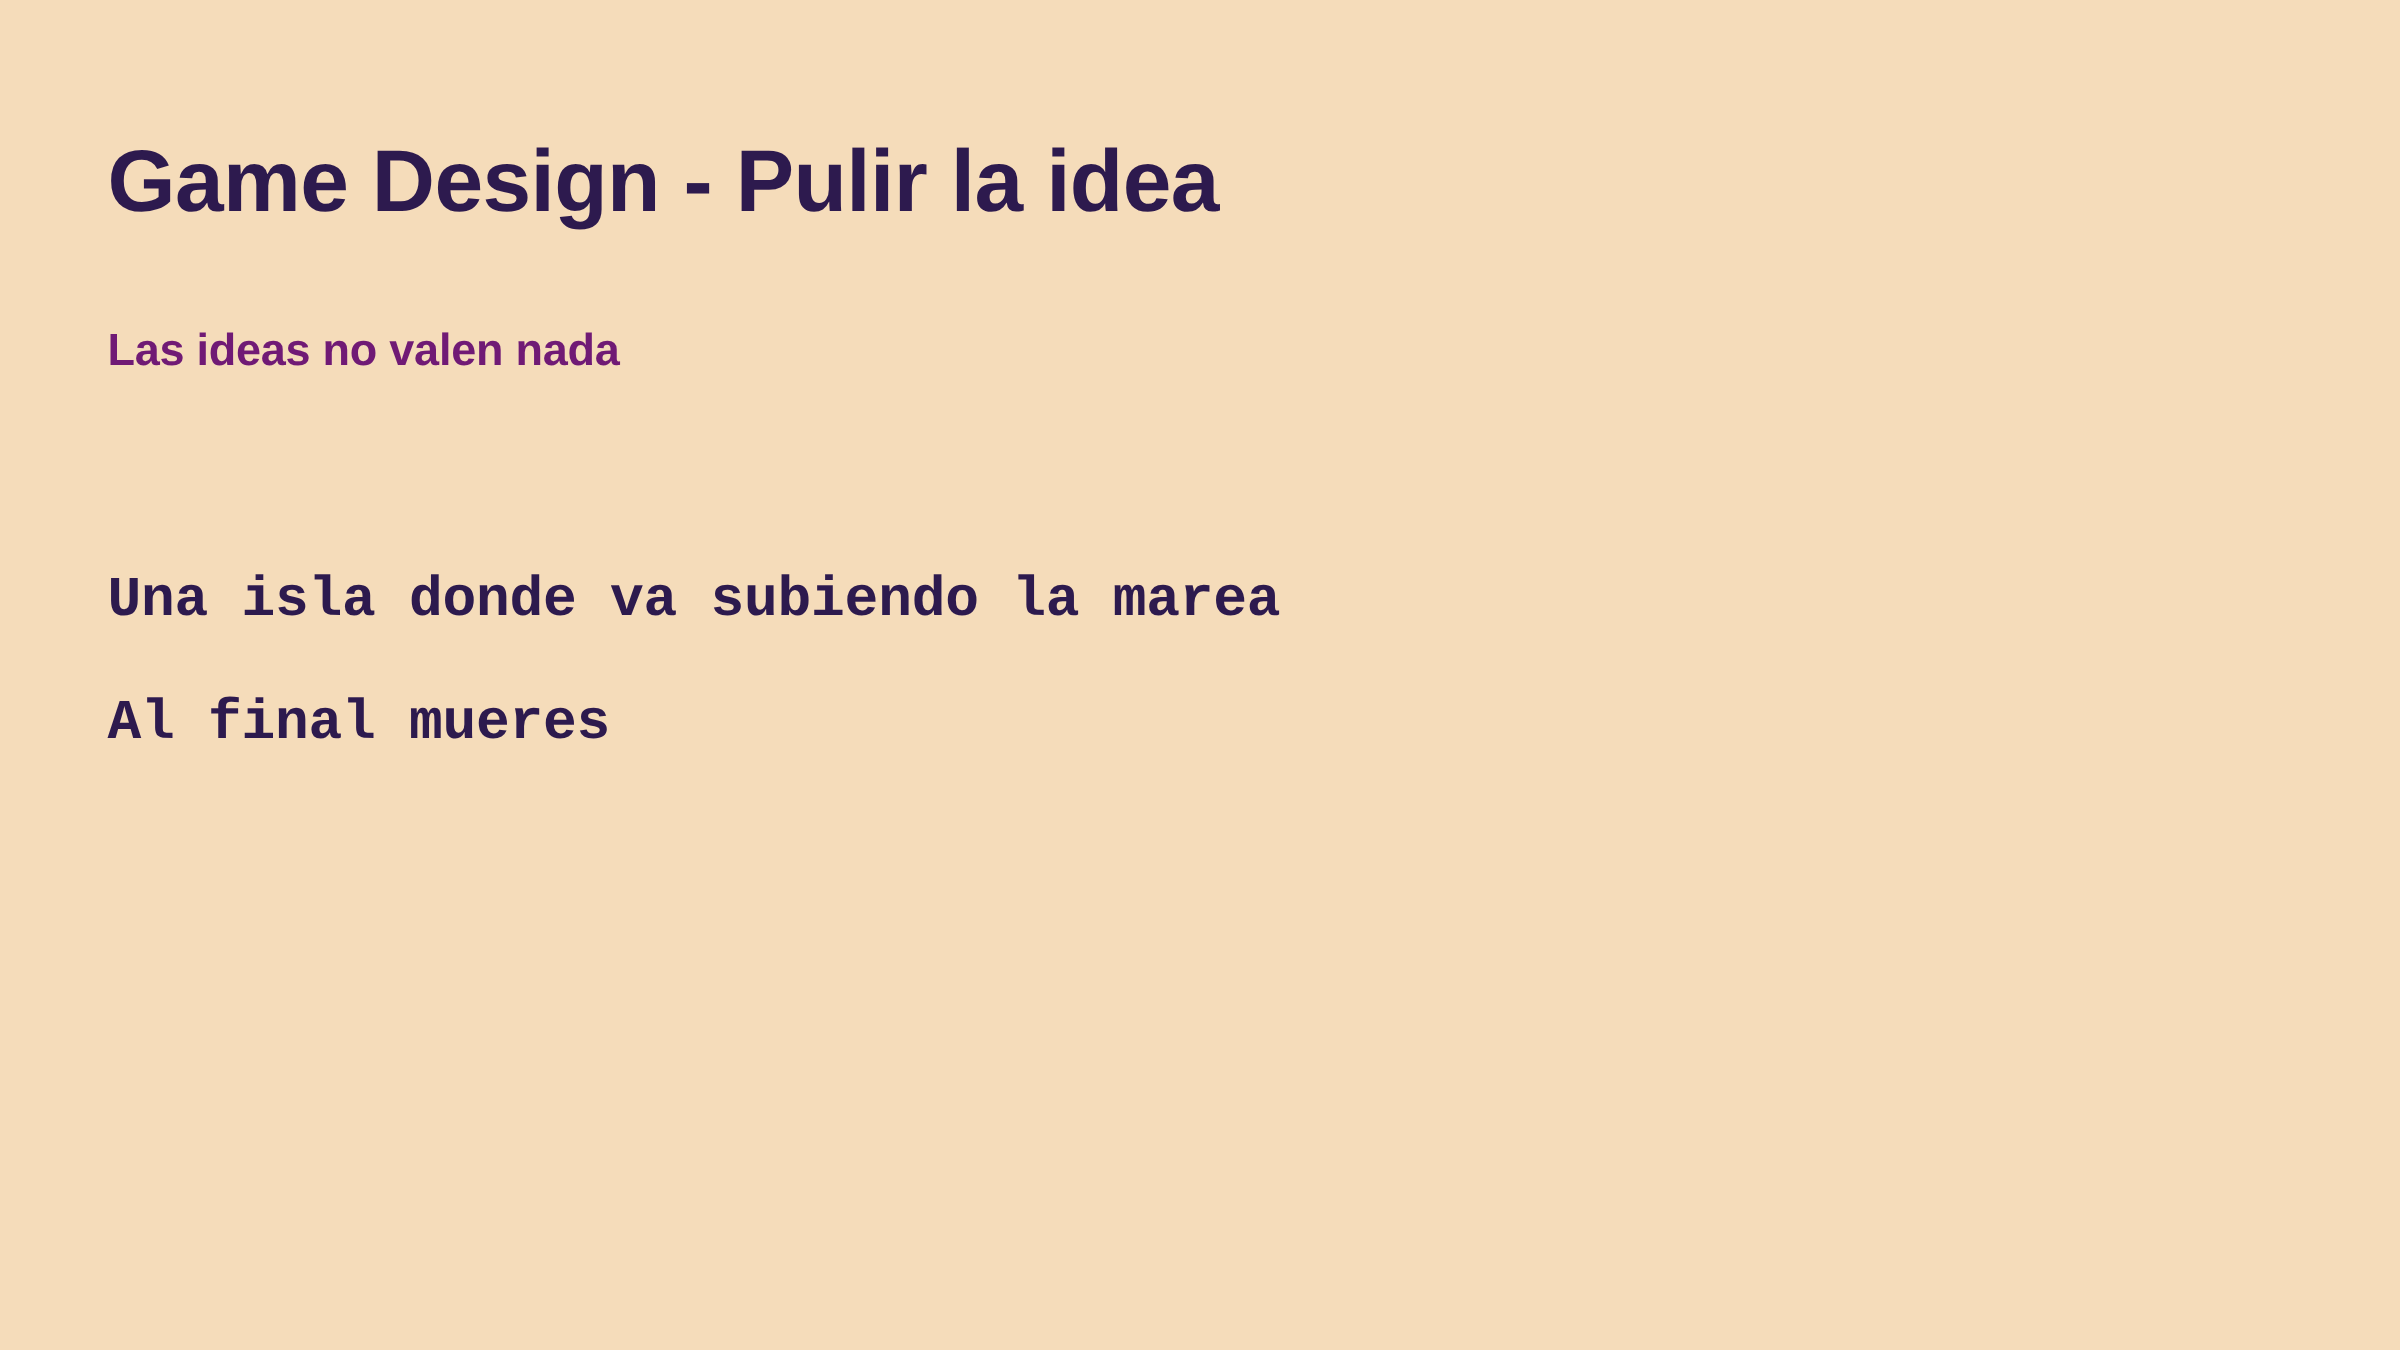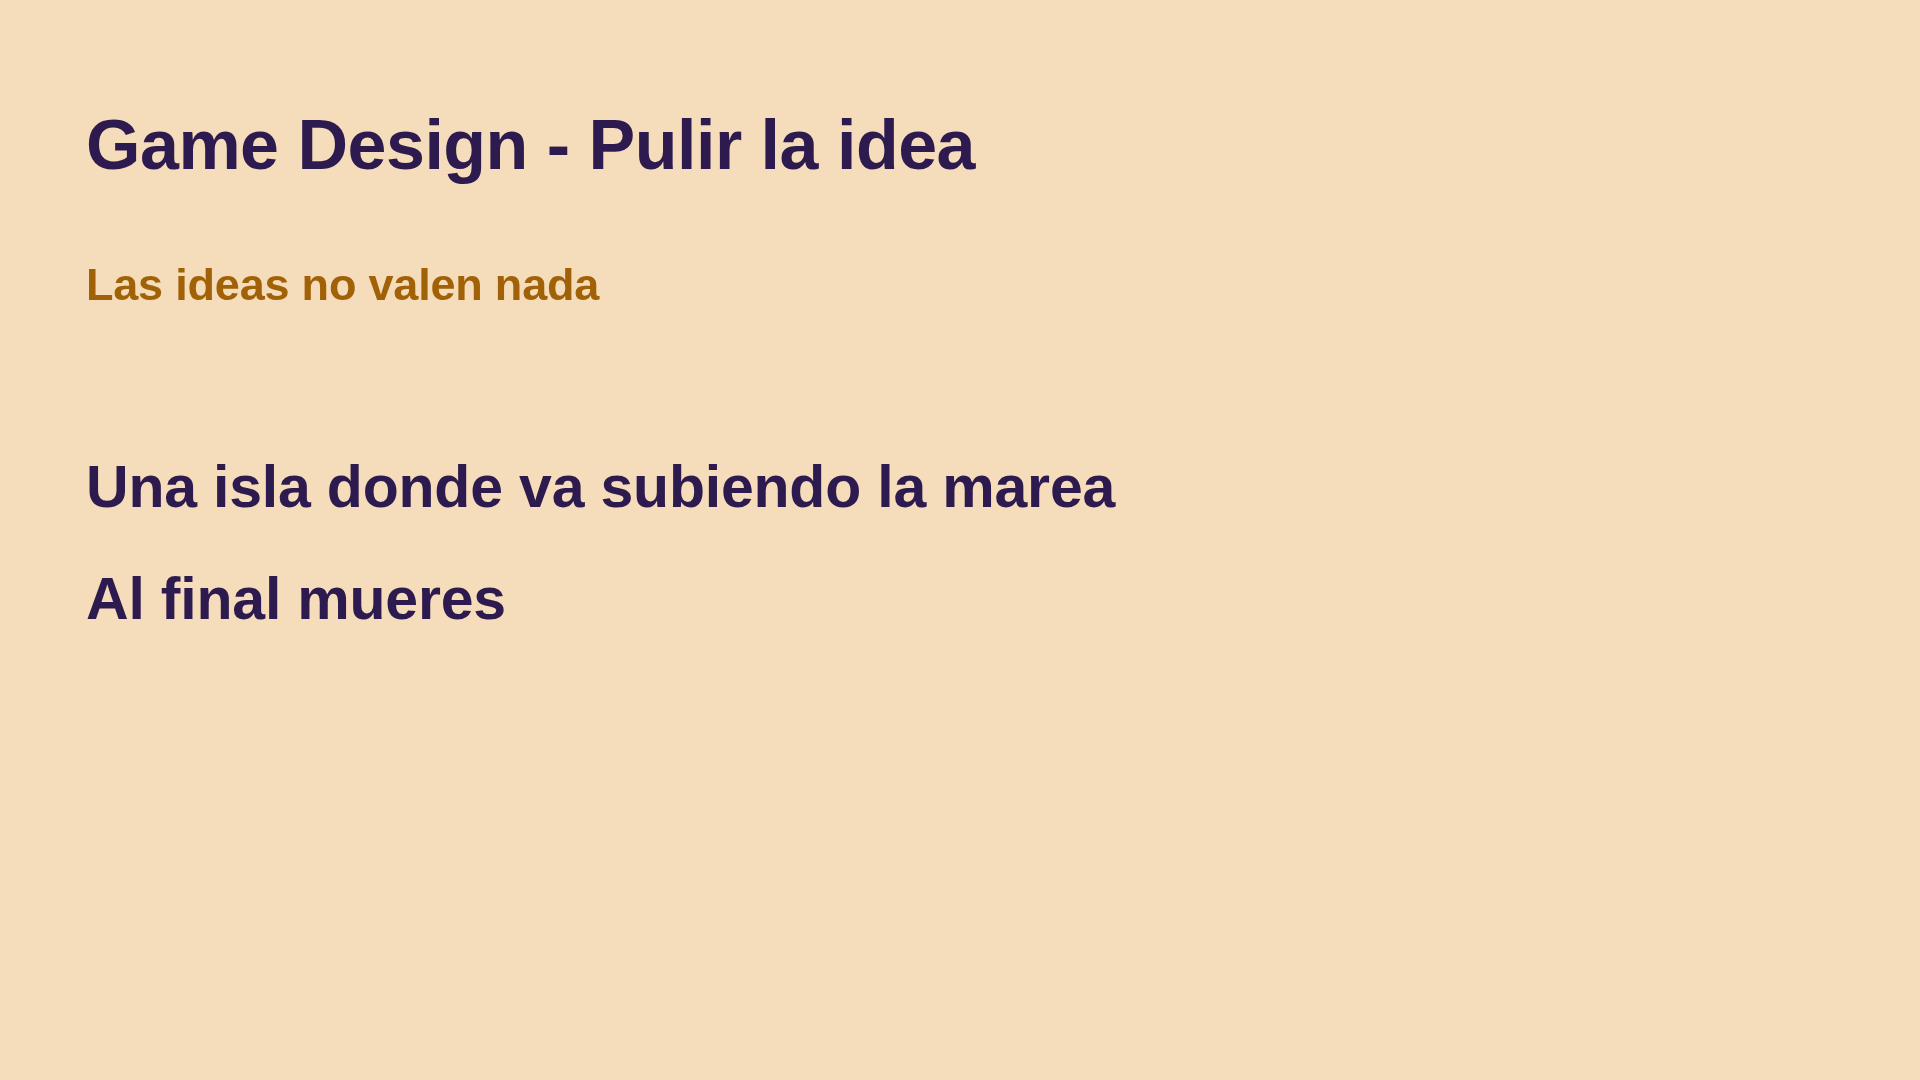--- a/index.html
+++ b/index.html
@@ -47,43 +47,44 @@
 
   .lead-block {
     position: absolute;
     left: 0;
     top: 262px;
     width: 1700px;
   }
 
   .lead-line {
     margin: 0;
-    font-size: 45px;
+    font-size: 36px;
     line-height: 1.0;
     font-weight: 700;
     letter-spacing: -0.2px;
-    color: #a16207;
+    color: #701a75;
     white-space: nowrap;
   }
 
   .points-block {
     position: absolute;
     left: 0;
     top: 458px;
     width: 1700px;
   }
 
   .point-line {
     margin: 0 0 53px 0;
-    font-size: 59px;
+    font-size: 45px;
     line-height: 1.0;
     font-weight: 700;
     letter-spacing: -0.2px;
     color: #2D1A4E;
     white-space: nowrap;
+    font-family: Liberation Mono, monospace;
   }
 
   .point-line:last-child {
     margin-bottom: 18px;
   }
 </style>
 </head>
 <body style="background: rgb(245, 220, 186); color: rgb(45, 26, 78);">
 
 <div class="slide" style="background: rgb(245, 220, 186);">

